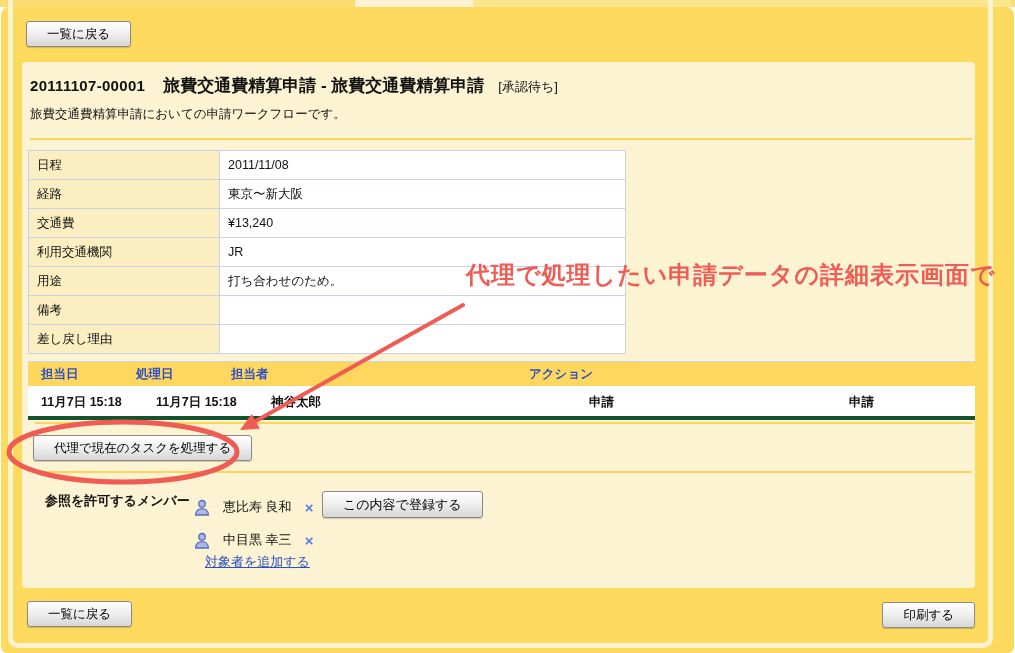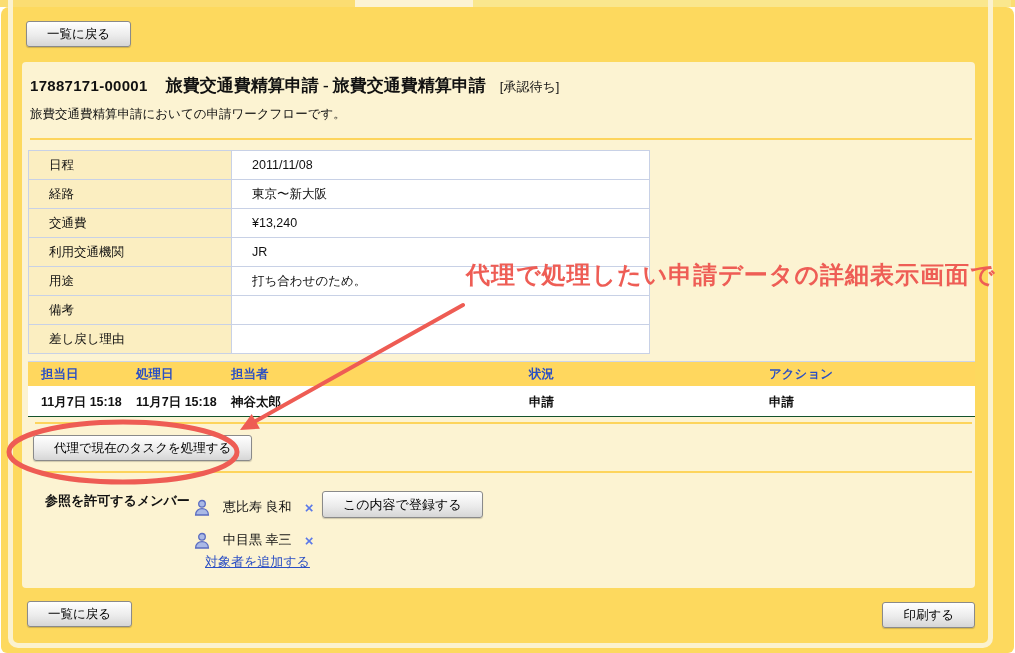--- a/index.html
+++ b/index.html
@@ -23,41 +23,41 @@
     border-radius:3px; padding:4px 20px; height:26px; line-height:16px;
     box-shadow:0 1px 1px rgba(0,0,0,.18); cursor:pointer; white-space:nowrap; }
   .top-back { left:26px; top:21px; }
   .bottom-back { left:27px; top:601px; }
   .print-btn { right:40px; top:602px; }
   
   .panel { position:absolute; left:22px; top:62px; width:953px; height:526px;
     background:#fcf3d2; border-radius:4px; }
   .title-row { position:absolute; left:8px; top:12px; white-space:nowrap; }
   .doc-num { font-size:15px; font-weight:bold; letter-spacing:.3px; }
-  .doc-title { font-size:17px; font-weight:bold; margin-left:18px;font-family:Liberation Serif, serif; }
+  .doc-title { font-size:17px; font-weight:bold; margin-left:18px; }
   .doc-status { font-size:13px; margin-left:14px; }
   .desc { position:absolute; left:8px; top:44px; font-size:12.5px; }
   .hr { position:absolute; height:2px; background:#fdd45c; }
   .hr1 { left:8px; top:76px; width:942px; }
   .hr2 { left:13px; top:360px; width:937px; }
   .hr3 { left:13px; top:409px; width:937px; }
   
   table.form { position:absolute; left:6px; top:88px; border-collapse:collapse; }
-  table.form td { border:1px solid #c8d1e6; height:28px; padding:0 6px 0 20px;
+  table.form td { border:1px solid #c8d1e6; height:28px; padding:0 6px 0 8px;
     font-size:12.5px; vertical-align:middle; }
   td.lbl { width:176px; background:#fbeec1; }
   td.val { width:391px; background:#ffffff; }
   
   .hist { position:absolute; left:6px; top:299px; width:947px; }
   .hist-head, .hist-row { display:grid; grid-template-columns:95px 95px 298px 240px auto;
     padding-left:13px; white-space:nowrap; }
   .hist-head { height:24px; line-height:24px; background:#ffd75e; color:#2b4fc4;
     font-weight:bold; font-size:12.5px; border-top:1px solid #cdd5ea; border-bottom:2px solid #fff; }
   .hist-row { height:28px; line-height:28px; background:#fff; font-weight:bold;
-    font-size:12.5px; border-bottom:1px solid #14532d; }
+    font-size:12.5px; border-bottom:4px solid #14532d;gap:20px; }
   .proxy-btn { left:11px; top:373px; }
   
   .members-label { position:absolute; left:23px; top:430px; font-size:13px; font-weight:bold; }
   .member-row { position:absolute; left:172px; display:flex; align-items:center; gap:13px; height:24px; }
   .row1 { top:433px; } .row2 { top:466px; }
   .member-name { font-size:13px; }
   .remove-x { color:#5b79e8; font-weight:bold; font-size:15px; cursor:pointer; line-height:1; }
   .register-btn { left:300px; top:429px; font-size:13px; height:27px; }
   .add-link { position:absolute; left:183px; top:491px; font-size:13px; color:#2b4fc4;
     text-decoration:underline; cursor:pointer; }
@@ -76,21 +76,21 @@
     <div class="strip-right"></div>
   </div>
   <div class="main-bg"></div>
   <div class="frame"></div>
 
   <button class="btn top-back">一覧に戻る</button>
 
   <div class="panel">
 
     <div class="title-row">
-      <span class="doc-num">17887171-00001</span><span class="doc-title">旅費交通費精算申請 - 旅費交通費精算申請</span><span class="doc-status">[承認待ち]</span>
+      <span class="doc-num">20111107-00001</span><span class="doc-title">旅費交通費精算申請 - 旅費交通費精算申請</span><span class="doc-status">[承認待ち]</span>
     </div>
     <div class="desc">旅費交通費精算申請においての申請ワークフローです。</div>
     <div class="hr hr1"></div>
 
     <table class="form">
       <tbody>
         <tr>
           <td class="lbl">日程</td>
           <td class="val">2011/11/08</td>
         </tr>
@@ -119,21 +119,20 @@
           <td class="val"></td>
         </tr>
       </tbody>
     </table>
 
     <div class="hist">
       <div class="hist-head">
         <span>担当日</span>
         <span>処理日</span>
         <span>担当者</span>
-        <span>状況</span>
         <span>アクション</span>
       </div>
       <div class="hist-row">
         <span>11月7日 15:18</span>
         <span>11月7日 15:18</span>
         <span>神谷太郎</span>
         <span>申請</span>
         <span>申請</span>
       </div>
     </div>

